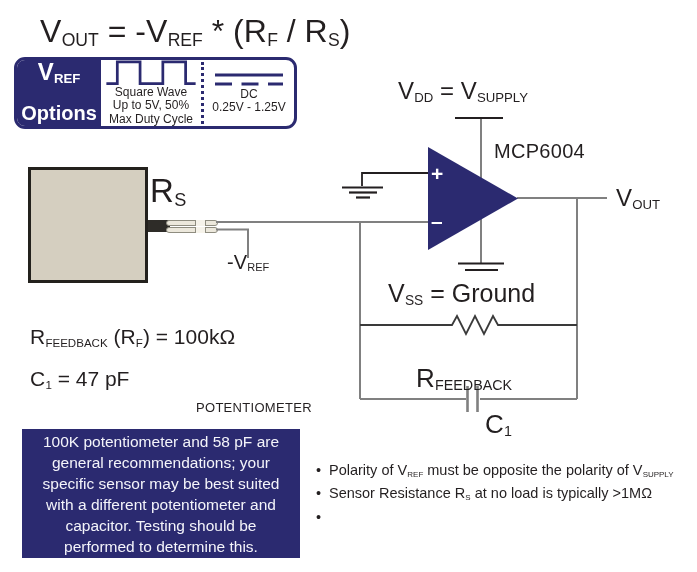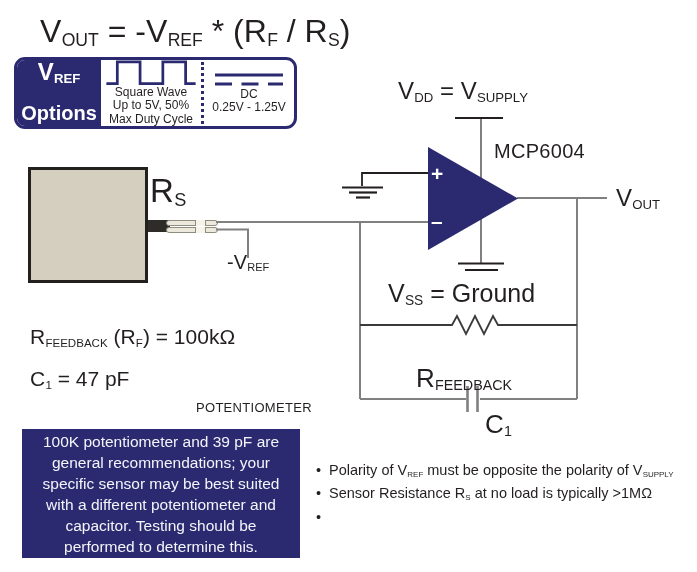--- a/index.html
+++ b/index.html
@@ -145,21 +145,21 @@
   <div class="abs" id="vout-label"><span>V</span><span class="sub">OUT</span></div>
   <div class="abs" id="vss-label"><span>V</span><span class="sub">SS</span><span> = Ground</span></div>
   <div class="abs" id="rfb-label"><span>R</span><span class="sub">FEEDBACK</span></div>
   <div class="abs" id="c1-label"><span>C</span><span class="sub">1</span></div>
 
   <div class="abs" id="spec-rf"><span>R</span><span class="sub">FEEDBACK</span><span> (R</span><span class="sub">F</span><span>) = 100kΩ</span></div>
   <div class="abs" id="spec-pot">POTENTIOMETER</div>
   <div class="abs" id="spec-c1"><span>C</span><span class="sub">1</span><span> = 47 pF</span></div>
 
   <div class="abs" id="note-box">
-    <div id="note-text">100K potentiometer and 39 pF are
+    <div id="note-text">100K potentiometer and 58 pF are
 general recommendations; your
 specific sensor may be best suited
 with a different potentiometer and
 capacitor. Testing should be
 performed to determine this.</div>
   </div>
 
   <div class="abs" id="bullets">
     <div class="bullet-row">
       <span class="dot">•</span>

